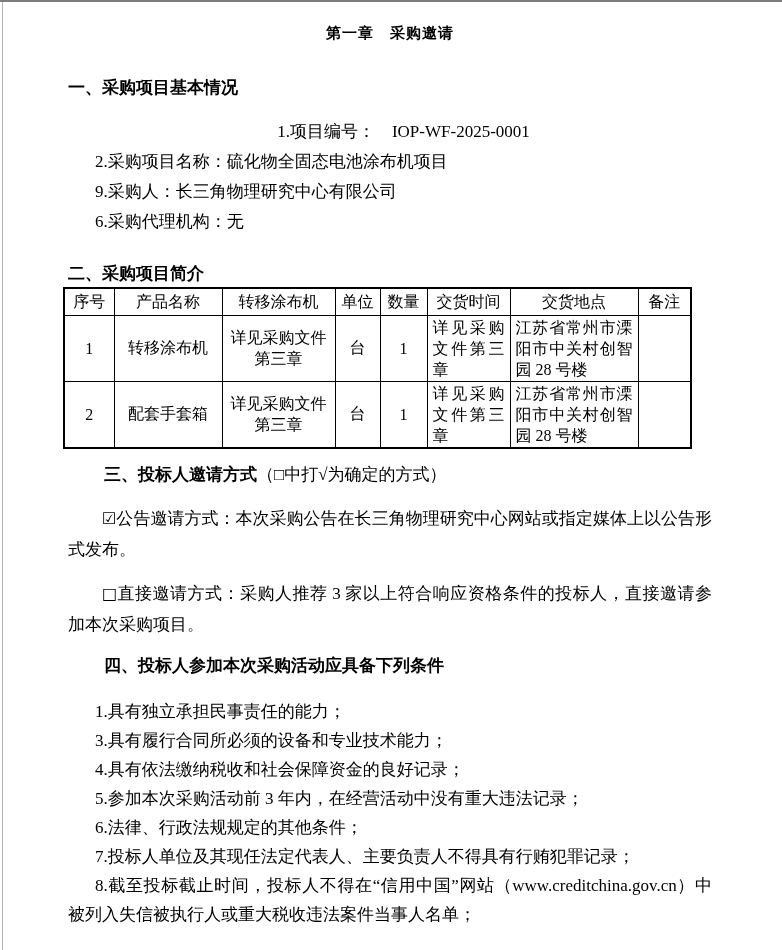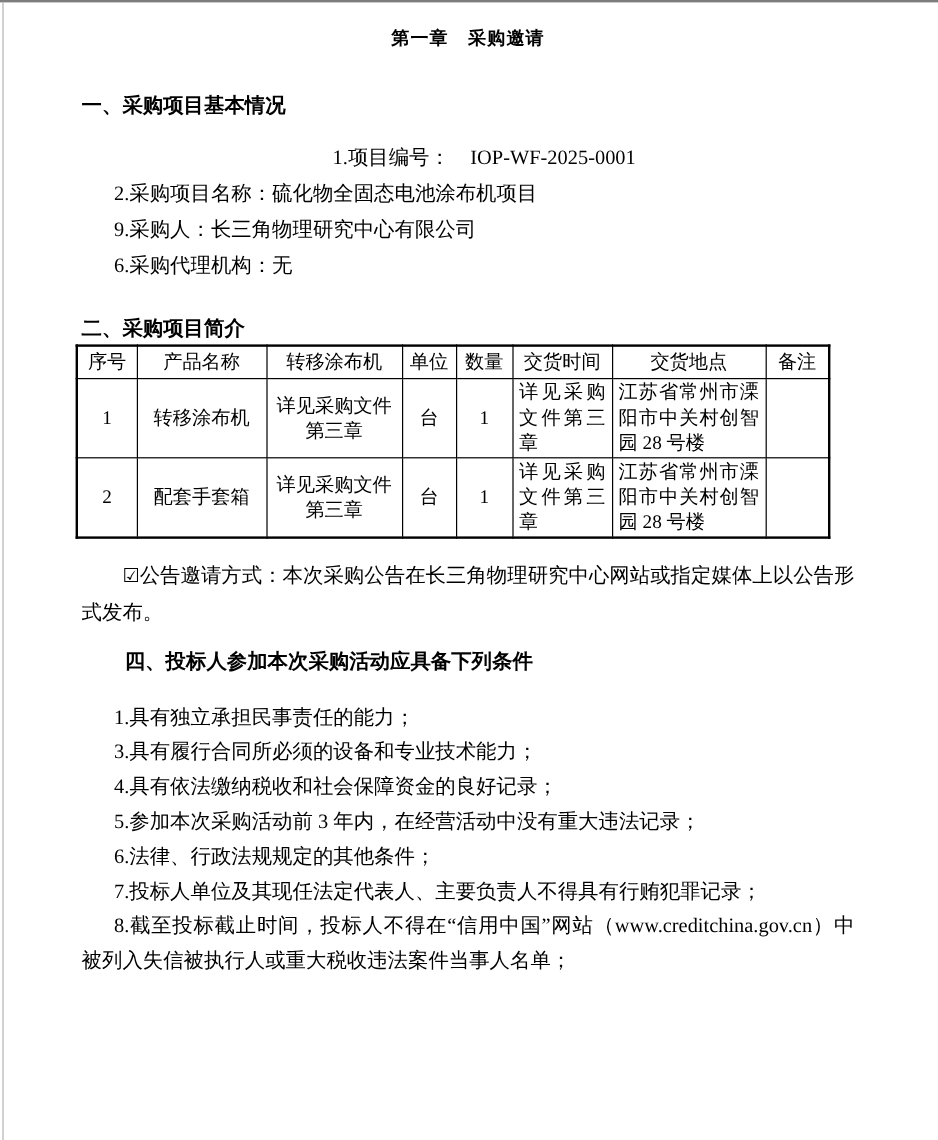--- a/index.html
+++ b/index.html
@@ -100,23 +100,25 @@
         <td class="c">详见采购文件第三章</td>
         <td class="c">台</td>
         <td class="c">1</td>
         <td class="j">详见采购文件第三章</td>
         <td class="j">江苏省常州市溧阳市中关村创智园 28 号楼</td>
         <td></td>
       </tr>
     </tbody>
   </table>
 
+  <h2 class="sec-heading sec3-heading"><span>三、投标人邀请方式</span><span class="note">（□中打√为确定的方式）</span></h2>
 
   <p class="para para1"><span class="cbx">☑</span><span>公告邀请方式：本次采购公告在长三角物理研究中心网站或指定媒体上以公告形式发布。</span></p>
 
+  <p class="para para2"><span class="cbx">□</span><span>直接邀请方式：采购人推荐 3 家以上符合响应资格条件的投标人，直接邀请参加本次采购项目。</span></p>
 
   <h2 class="sec-heading sec4-heading">四、投标人参加本次采购活动应具备下列条件</h2>
   <div class="sec4-lines">
     <p class="cond">1.具有独立承担民事责任的能力；</p>
     <p class="cond">3.具有履行合同所必须的设备和专业技术能力；</p>
     <p class="cond">4.具有依法缴纳税收和社会保障资金的良好记录；</p>
     <p class="cond">5.参加本次采购活动前 3 年内，在经营活动中没有重大违法记录；</p>
     <p class="cond">6.法律、行政法规规定的其他条件；</p>
     <p class="cond">7.投标人单位及其现任法定代表人、主要负责人不得具有行贿犯罪记录；</p>
     <p class="cond">8.截至投标截止时间，投标人不得在“信用中国”网站（www.creditchina.gov.cn）中被列入失信被执行人或重大税收违法案件当事人名单；</p>

